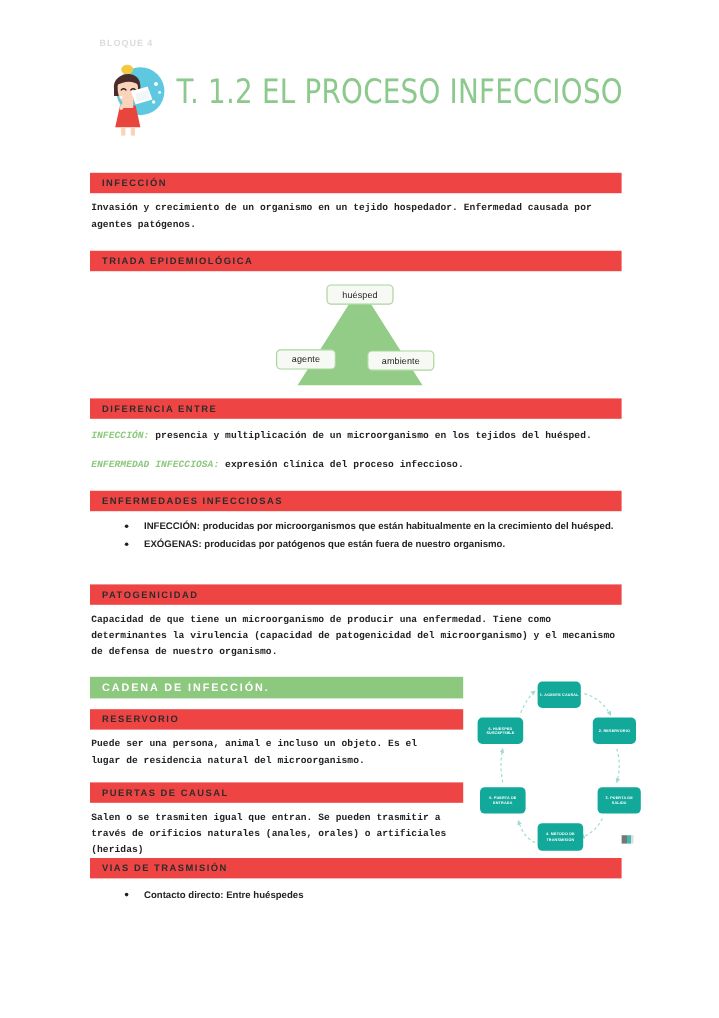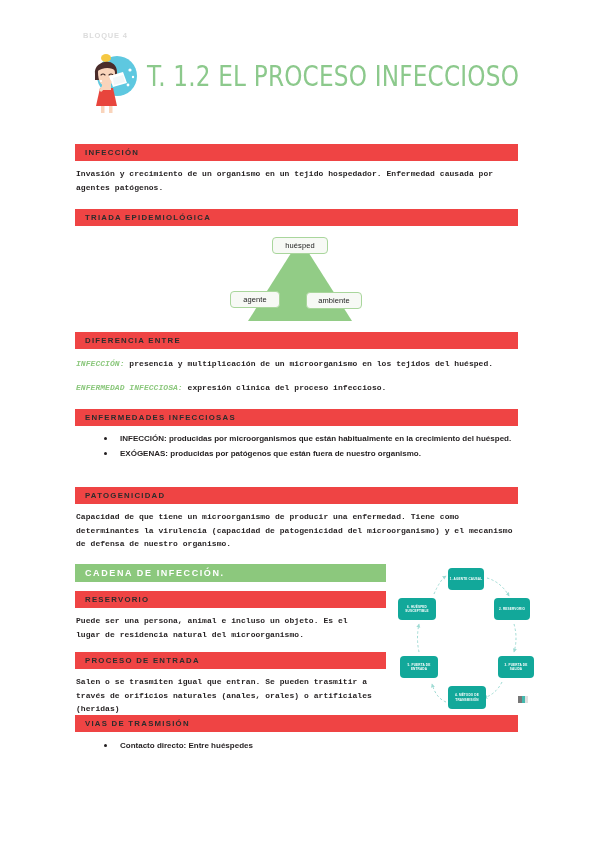--- a/index.html
+++ b/index.html
@@ -222,21 +222,21 @@
   <div class="bar-sub" style="top:487px;width:443px;">PATOGENICIDAD</div>
 
   <div class="para" style="top:510px;width:443px;">Capacidad de que tiene un microorganismo de producir una enfermedad. Tiene como determinantes la virulencia (capacidad de patogenicidad del microorganismo) y el mecanismo de defensa de nuestro organismo.</div>
 
   <div class="bar-main" style="top:564px;width:311px;">CADENA DE INFECCIÓN.</div>
 
   <div class="bar-sub" style="top:591px;width:311px;">RESERVORIO</div>
 
   <div class="para" style="top:614px;width:300px;">Puede ser una persona, animal e incluso un objeto. Es el lugar de residencia natural del microorganismo.</div>
 
-  <div class="bar-sub" style="top:652px;width:311px;">PROCESO DE ENTRADA</div>
+  <div class="bar-sub" style="top:652px;width:311px;">PUERTAS DE CAUSAL</div>
 
   <div class="para" style="top:675px;width:305px;">Salen o se trasmiten igual que entran. Se pueden trasmitir a través de orificios naturales (anales, orales) o artificiales (heridas)</div>
 
   <div class="bar-sub" style="top:715px;width:443px;">VIAS DE TRASMISIÓN</div>
 
   <ul class="bullets" style="top:739px;width:443px;">
     <li>Contacto directo: Entre huéspedes</li>
   </ul>
 
   <div class="chain">

